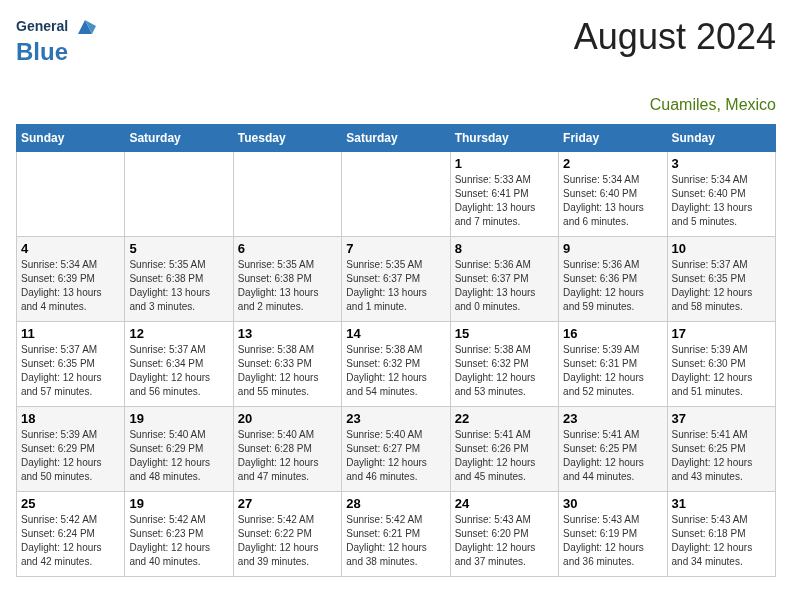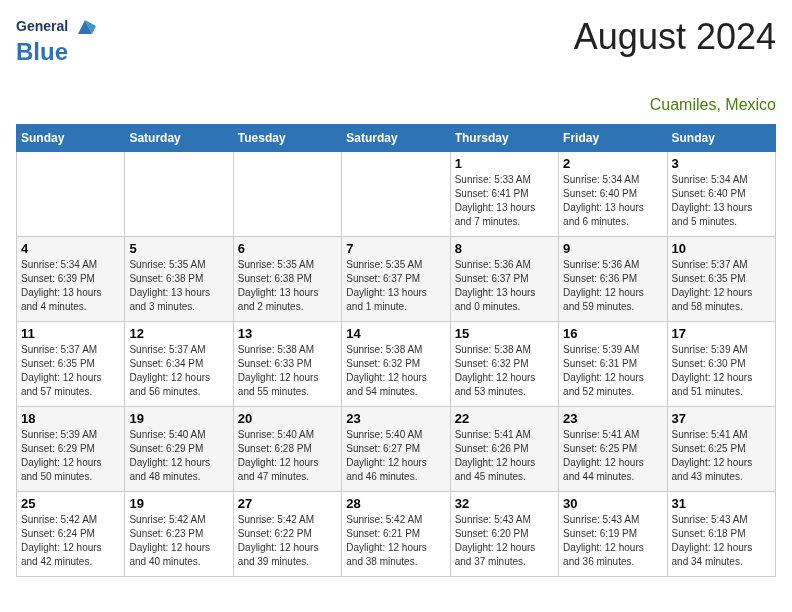--- a/index.html
+++ b/index.html
@@ -309,21 +309,21 @@
 and 39 minutes.</div>
         </td>
         <td>
           <div class="day-number">28</div>
           <div class="day-info" style="white-space: pre-line;">Sunrise: 5:42 AM
 Sunset: 6:21 PM
 Daylight: 12 hours
 and 38 minutes.</div>
         </td>
         <td>
-          <div class="day-number">32</div>
+          <div class="day-number">24</div>
           <div class="day-info" style="white-space: pre-line;">Sunrise: 5:43 AM
 Sunset: 6:20 PM
 Daylight: 12 hours
 and 37 minutes.</div>
         </td>
         <td>
           <div class="day-number">30</div>
           <div class="day-info" style="white-space: pre-line;">Sunrise: 5:43 AM
 Sunset: 6:19 PM
 Daylight: 12 hours

